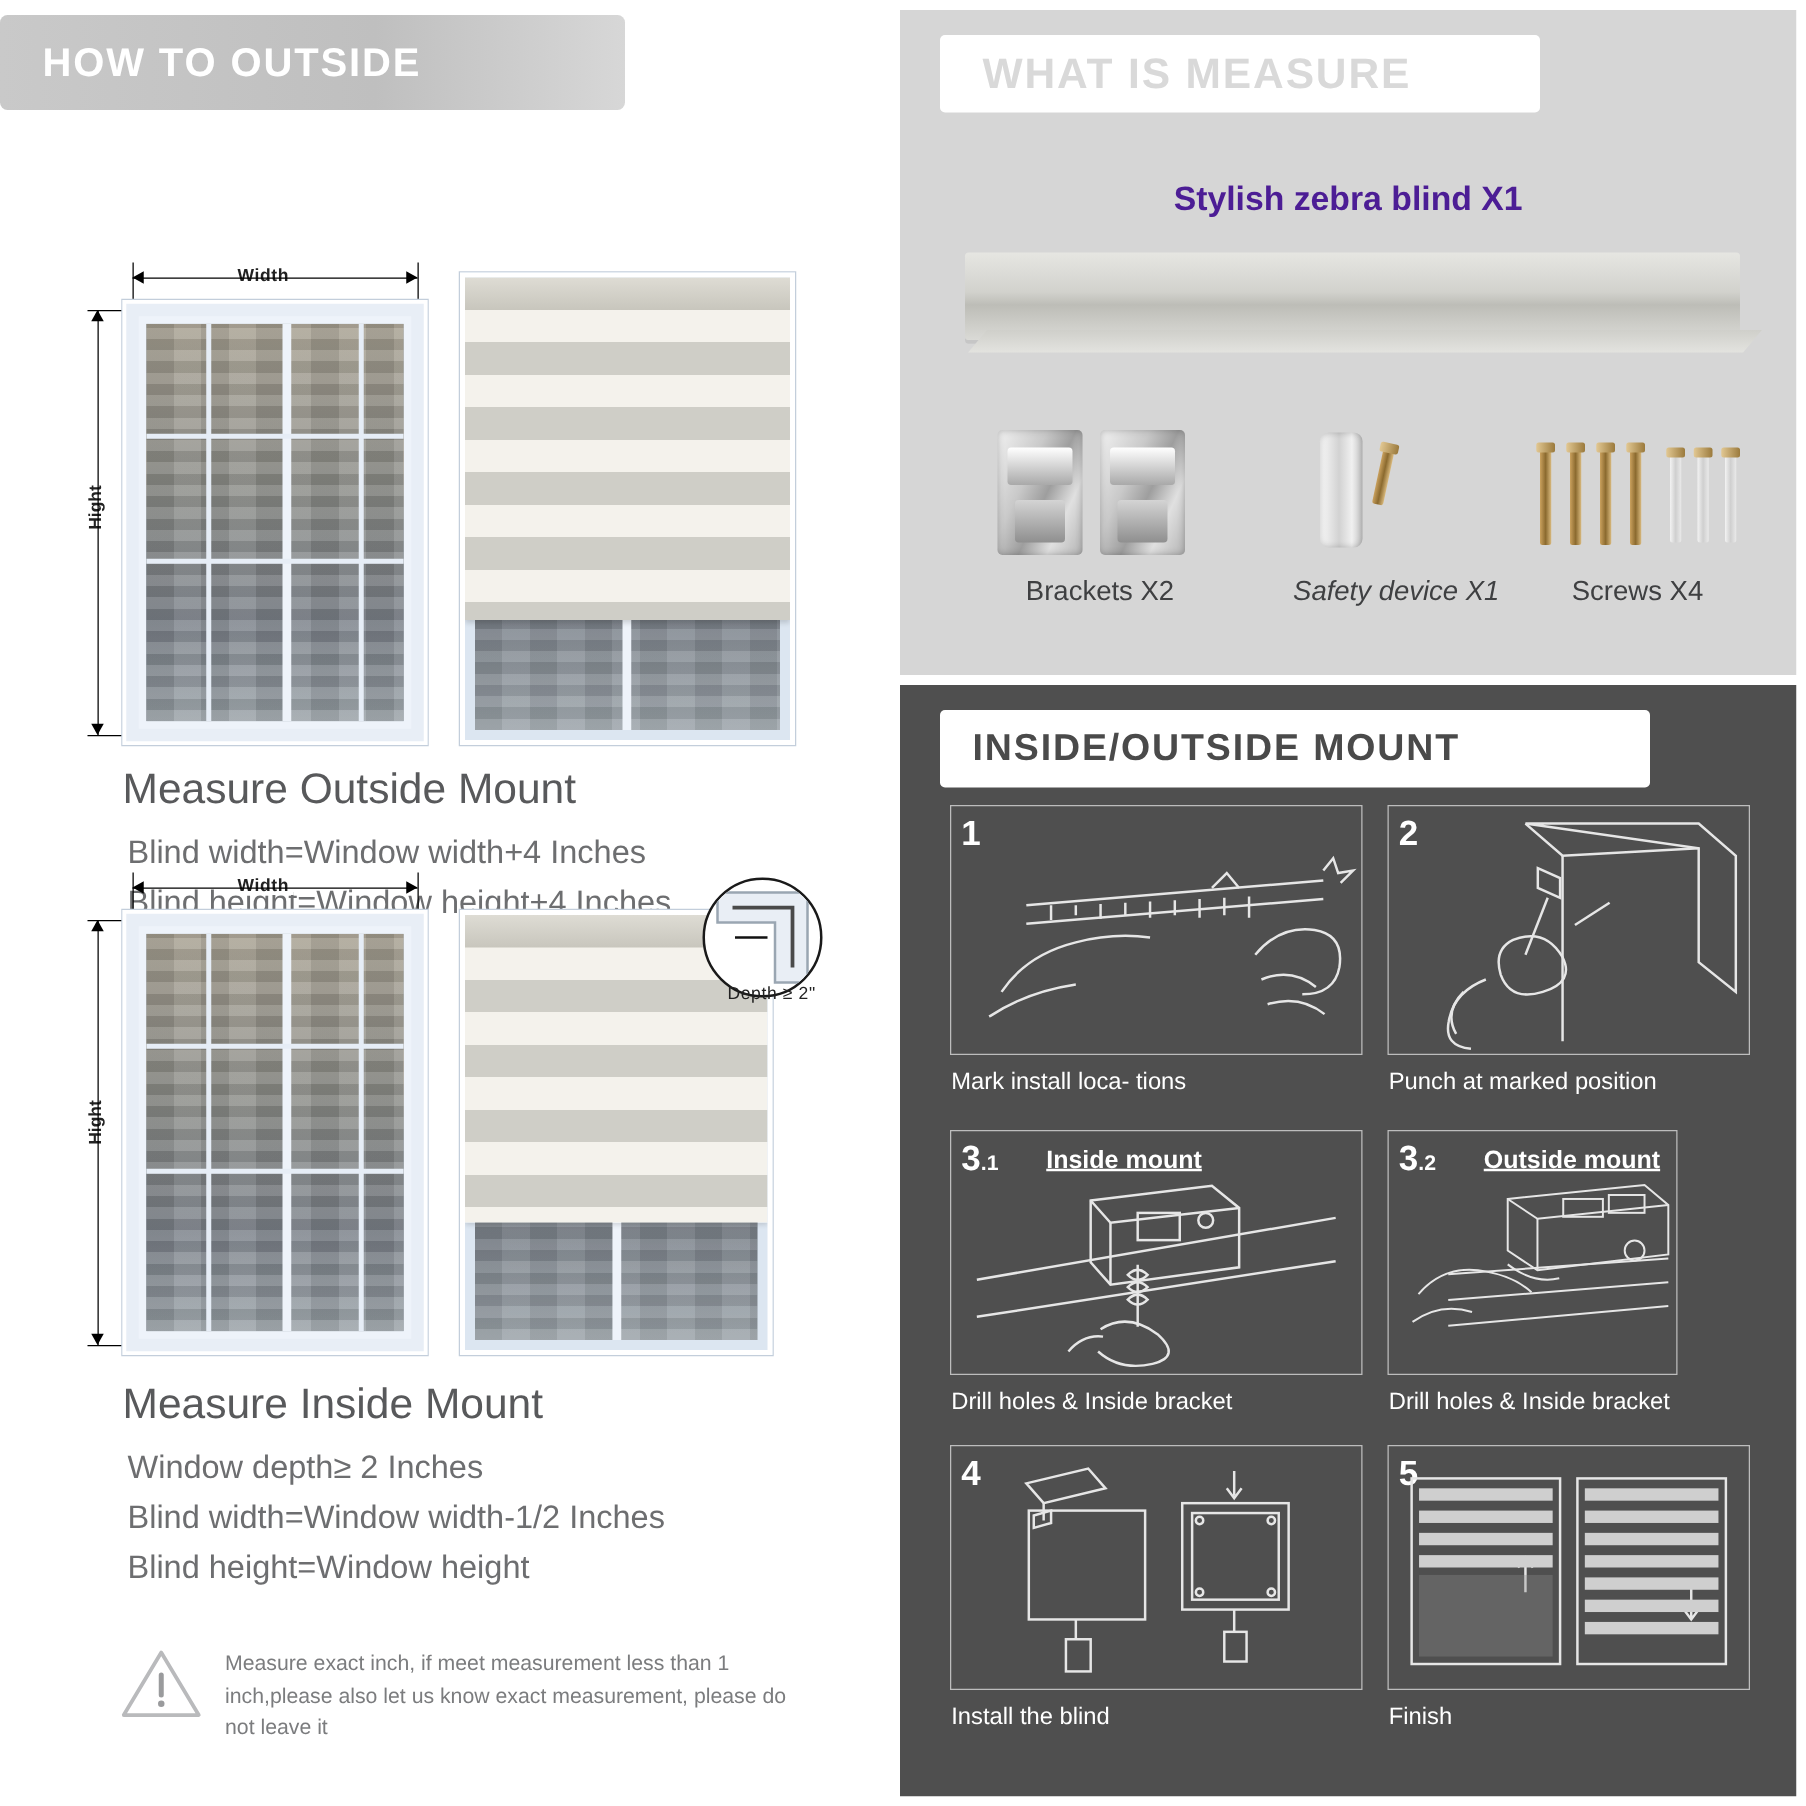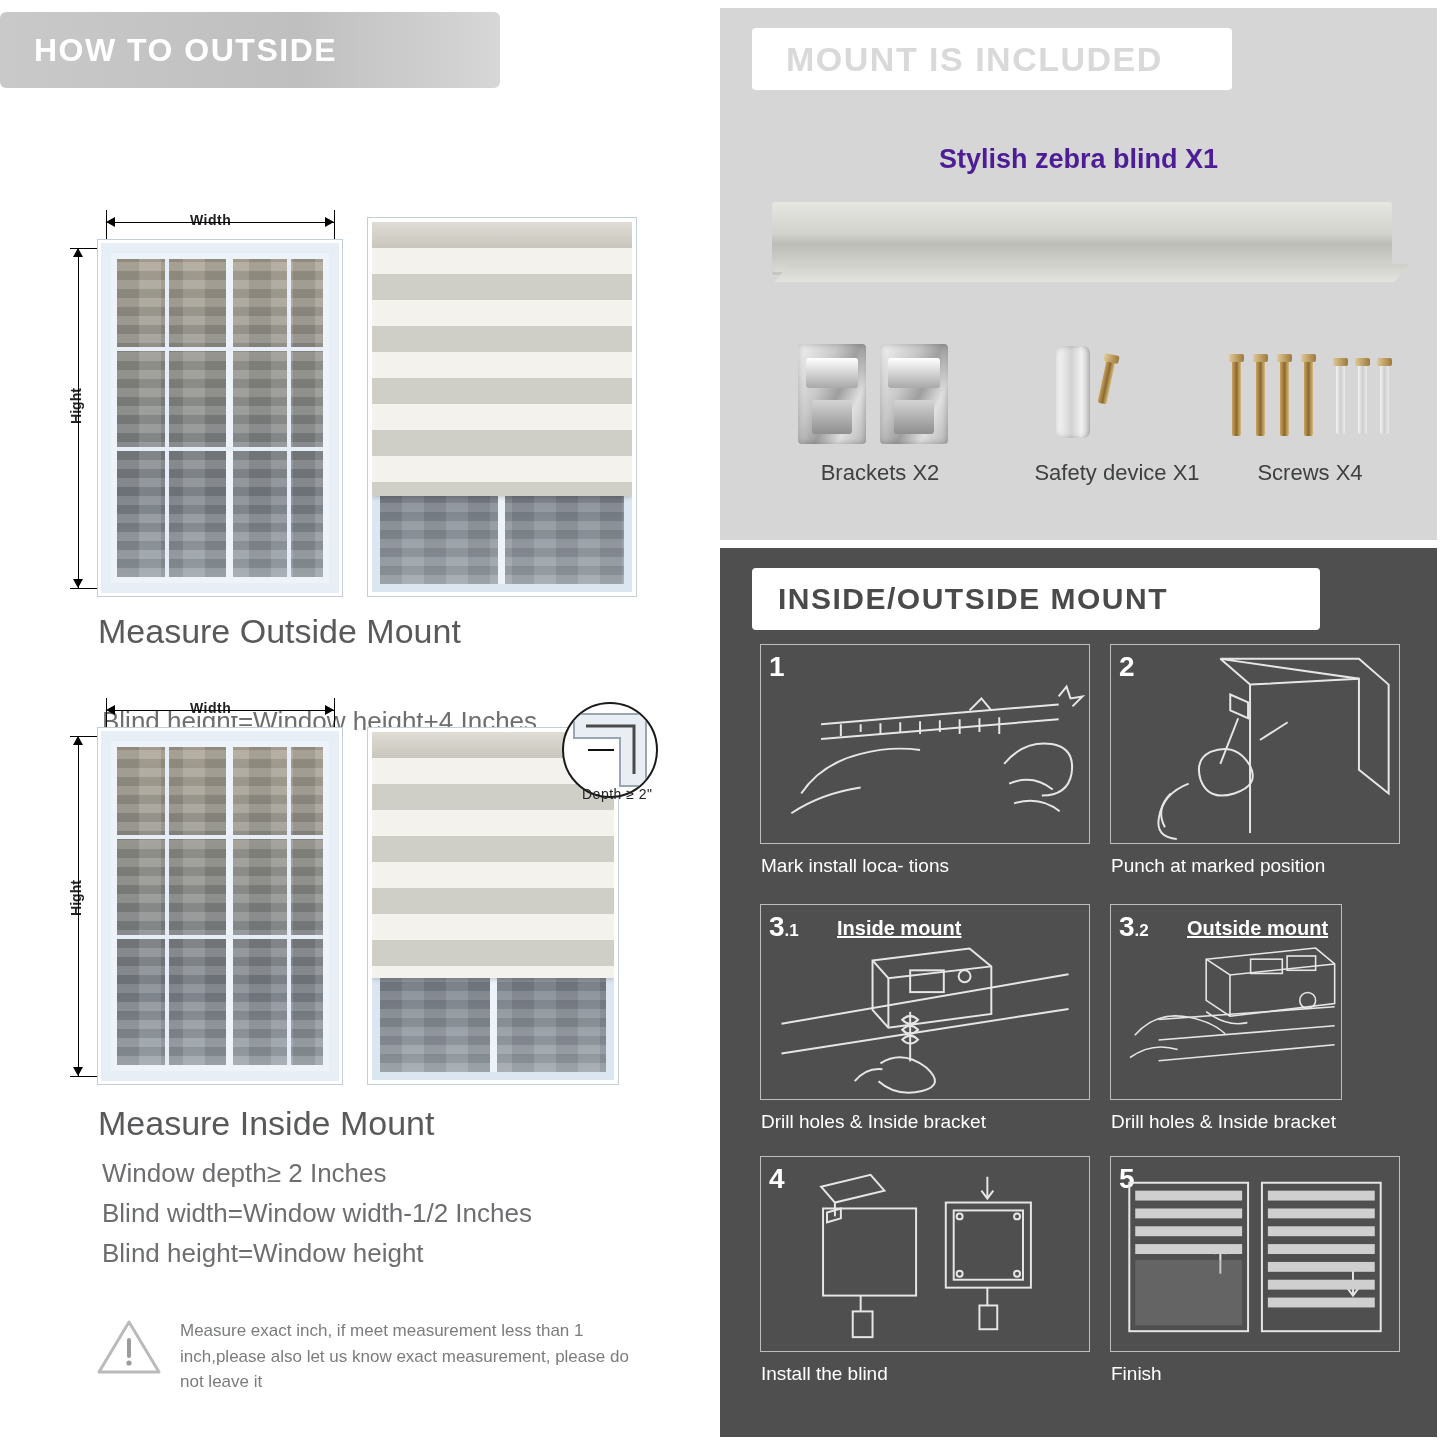--- a/index.html
+++ b/index.html
@@ -233,20 +233,21 @@
           <div class="brick" style="opacity:.85;"></div>
           <div class="mullion-v" style="left:118px;"></div>
           <div class="muntin-h" style="top:200px;"></div>
         </div>
         <div class="blind-fabric" style="height:274px;">
           <div class="blind-head"></div>
         </div>
       </div>
 
       <div class="heading" style="left:98px;top:512px;">Measure Outside Mount</div>
+      <div class="body-line" style="left:102px;top:566px;">Blind width=Window width+4 Inches</div>
       <div class="body-line" style="left:102px;top:606px;">Blind height=Window height+4 Inches</div>
     </div>
 
     <div class="measure-block" style="top:690px;height:440px;">
 
       <div class="dim-label" style="left:186px;top:10px;">Width</div>
       <div class="arrow-h" style="left:106px;top:20px;width:228px;"></div>
       <div class="arrowhead" style="left:106px;top:15px;border-top:5px solid transparent;border-bottom:5px solid transparent;border-right:9px solid #000;"></div>
       <div class="arrowhead" style="left:325px;top:15px;border-top:5px solid transparent;border-bottom:5px solid transparent;border-left:9px solid #000;"></div>
       <div class="tick" style="left:106px;top:8px;width:1px;height:30px;"></div>
@@ -305,36 +306,36 @@
         </svg>
       </div>
       <div class="note-text">Measure exact inch, if meet measurement less than 1 inch,please also let us know exact measurement, please do not leave it</div>
     </div>
   </div>
 
   <div class="right-col">
 
     <div class="included-panel">
       <div class="header-tab" id="tab-included">
-        <span>MOUNT IS INCLUDED</span>
+        <span>WHAT IS MEASURE</span>
       </div>
 
       <div class="included-title">Stylish zebra blind X1</div>
 
       <div class="headrail"></div>
 
       <div class="bracket" style="left:78px;top:336px;"></div>
       <div class="bracket" style="left:160px;top:336px;"></div>
       <div class="part-label" style="left:30px;top:452px;width:260px;">Brackets X2</div>
 
       <div style="position:absolute;left:336px;top:338px;width:34px;height:92px;
                   background:linear-gradient(90deg,#fafafa,#d2d2d2 45%,#f0f0f0 75%,#c2c2c2);
                   border-radius:7px;box-shadow:inset 0 0 5px rgba(0,0,0,.22);"></div>
       <div class="screw" style="left:382px;top:352px;height:44px;transform:rotate(12deg);"></div>
-      <div class="part-label" style="left:262px;top:452px;width:270px;">Safety device X1</div>
+      <div class="part-label" style="left:262px;top:452px;width:270px;font-style:italic;">Safety device X1</div>
 
       <div class="screw" style="left:512px;top:352px;height:76px;"></div>
       <div class="screw" style="left:536px;top:352px;height:76px;"></div>
       <div class="screw" style="left:560px;top:352px;height:76px;"></div>
       <div class="screw" style="left:584px;top:352px;height:76px;"></div>
       <div class="screw clear" style="left:616px;top:356px;height:70px;"></div>
       <div class="screw clear" style="left:638px;top:356px;height:70px;"></div>
       <div class="screw clear" style="left:660px;top:356px;height:70px;"></div>
       <div class="part-label" style="left:480px;top:452px;width:220px;">Screws X4</div>
     </div>

